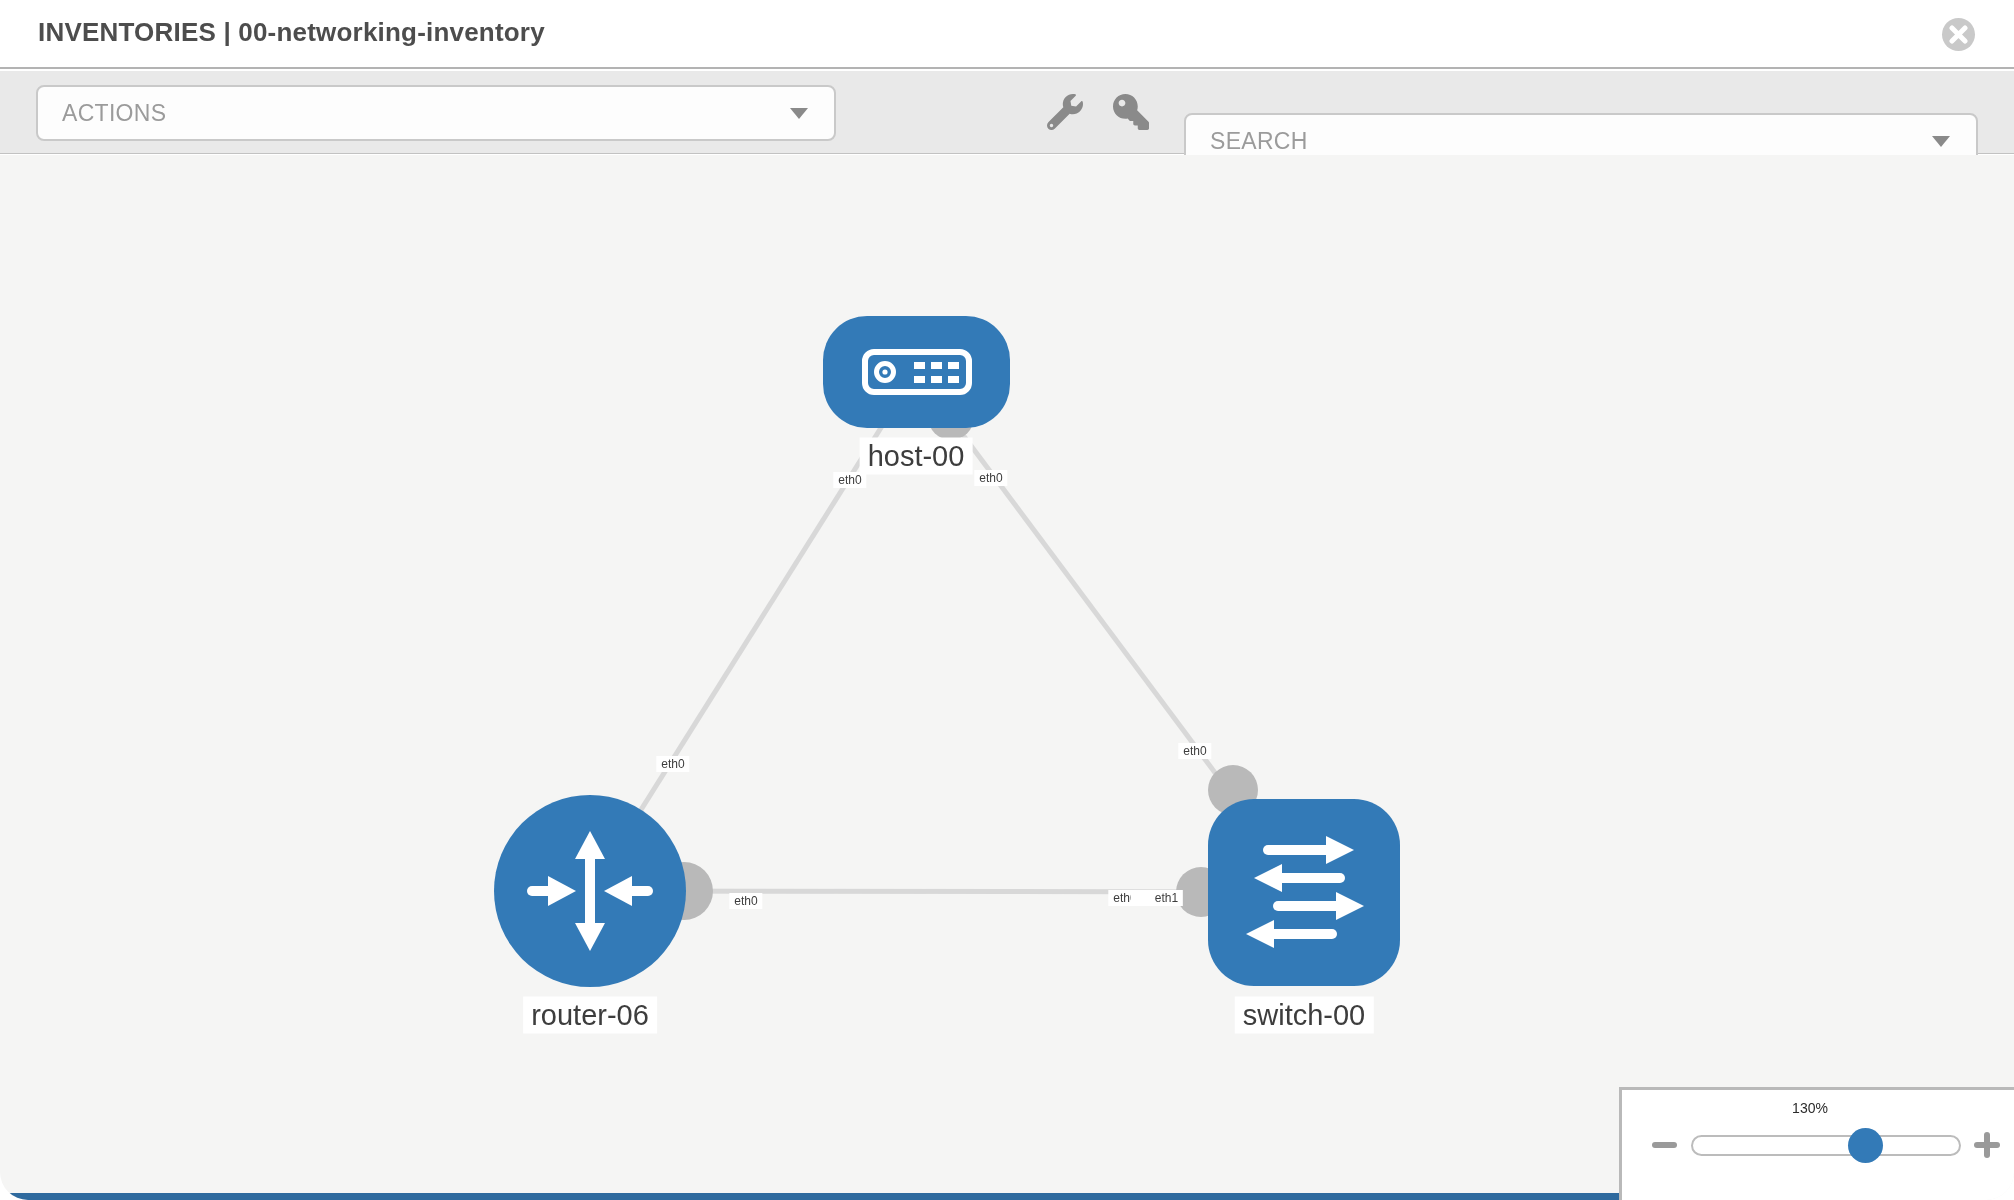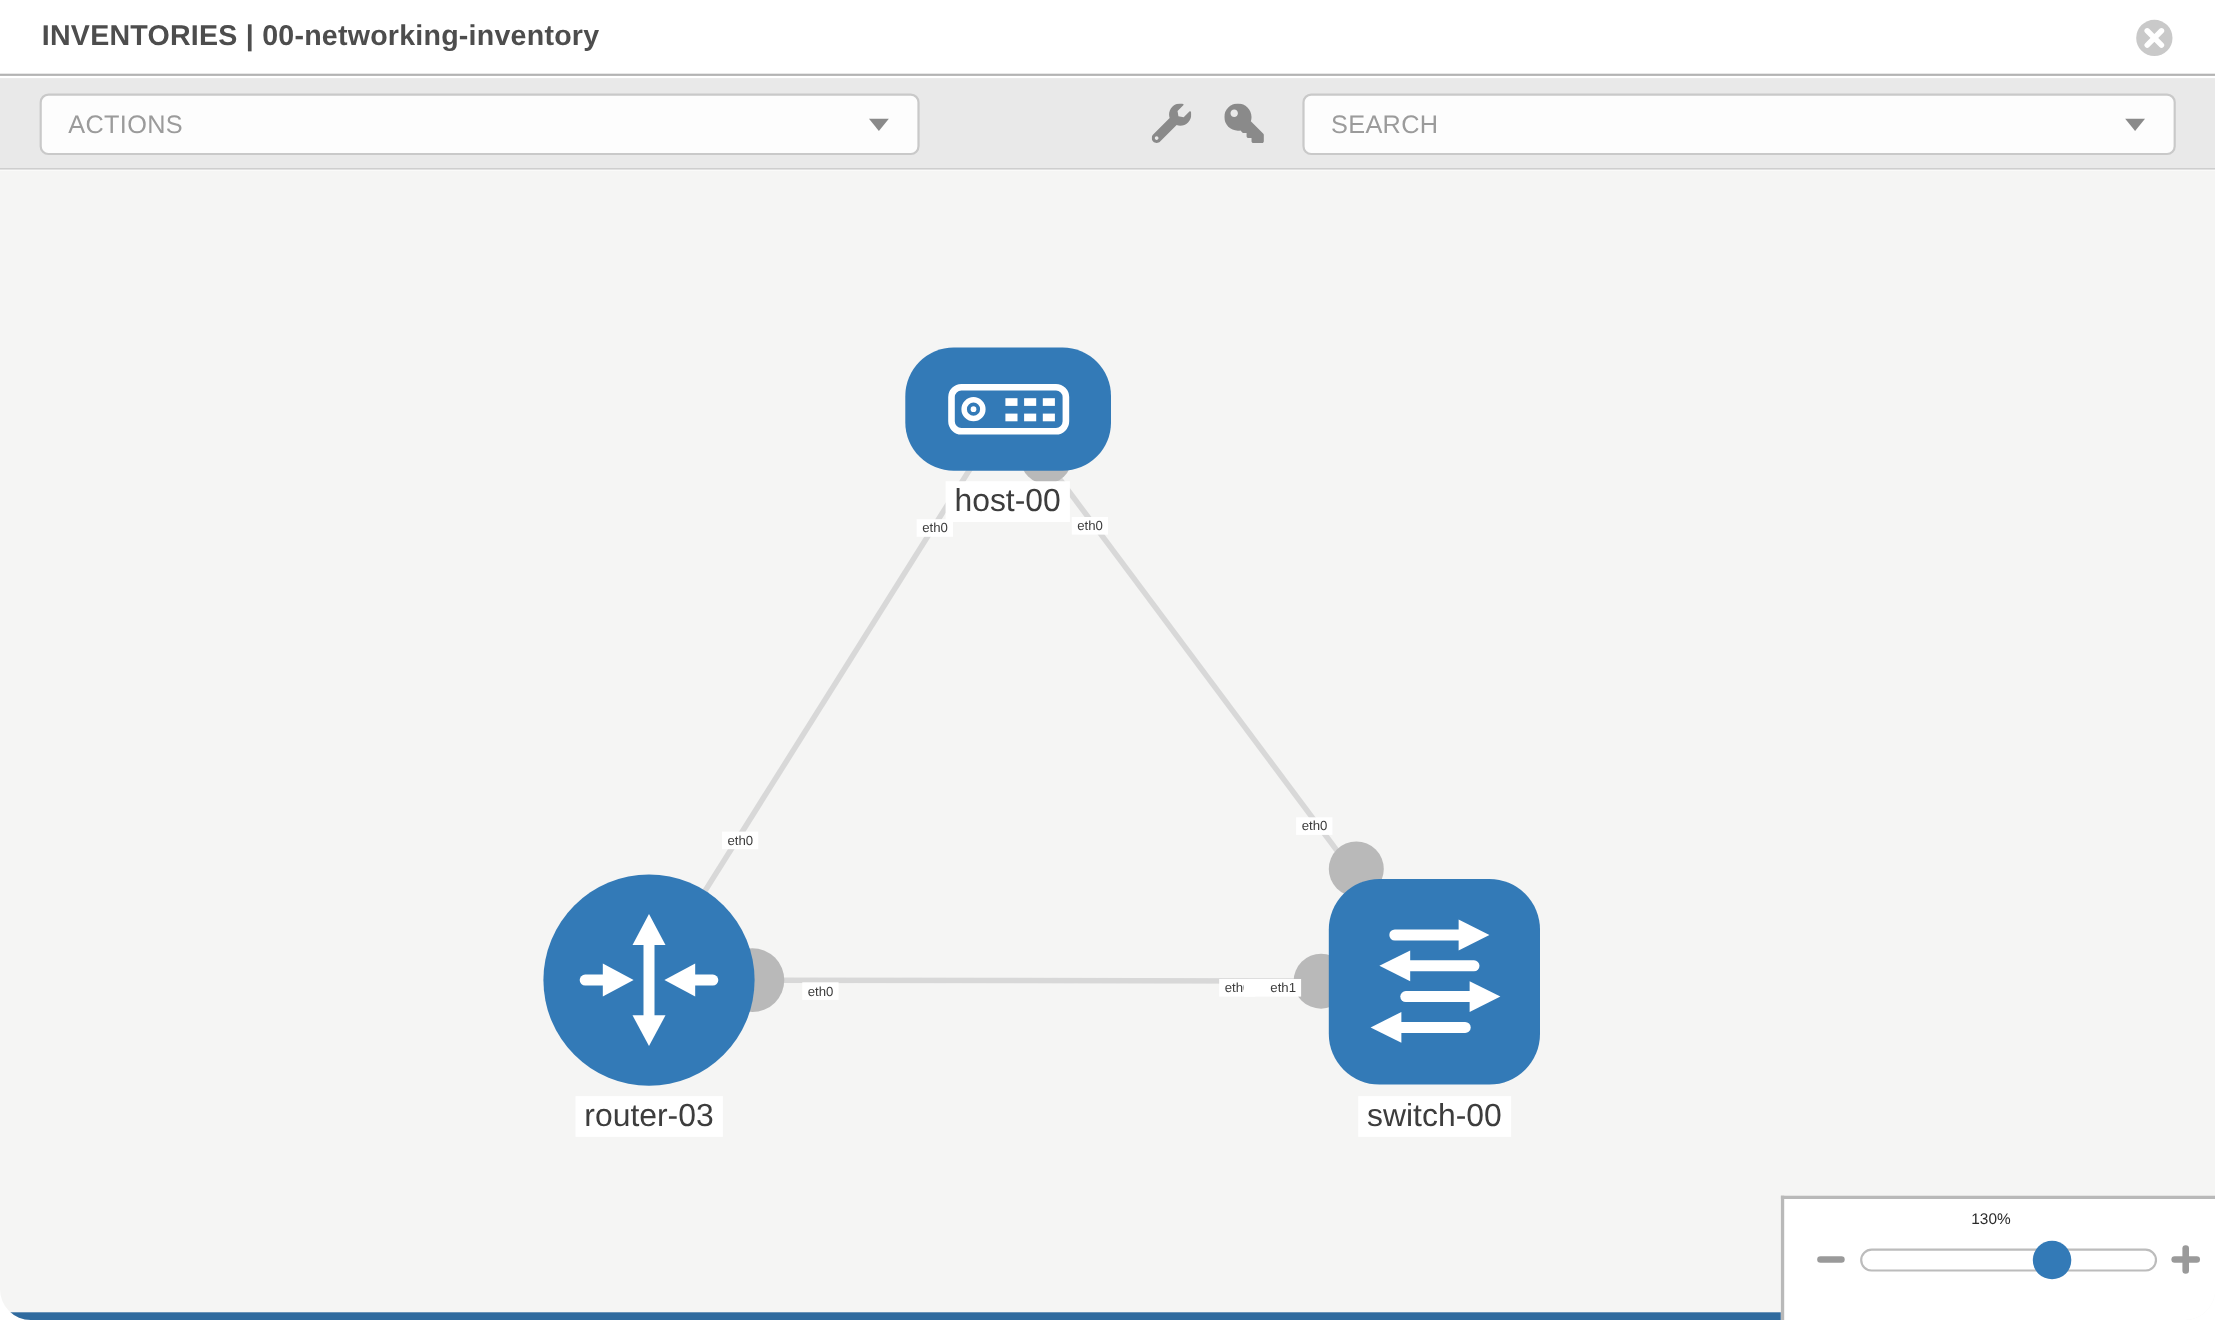--- a/index.html
+++ b/index.html
@@ -20,21 +20,21 @@
   .toolbar { position:absolute; left:0; top:71px; width:2014px; height:83px;
              background:#e9e9e9; border-bottom:1px solid #c2c2c2;text-align:right; }
   .select-box { position:absolute; top:14px; height:56px; background:#fdfdfd;
                 border:2px solid #c9c9c9; border-radius:8px; display:flex;
                 align-items:center; padding:0 24px; cursor:pointer; }
   .select-box .ph { font-size:23px; color:#9b9b9b; letter-spacing:0.3px; }
   .caret { position:absolute; right:26px; top:50%; margin-top:-5px; width:0; height:0;
            border-left:9px solid transparent; border-right:9px solid transparent;
            border-top:11px solid #8a8a8a; }
   .actions-box { left:36px; width:800px; }
-  .search-box { left:1184px; width:794px; }
+  .search-box { left:1184px; width:794px;margin-top:28px; }
   .tool-icon { position:absolute; top:50%; transform:translateY(-50%); cursor:pointer; }
   .wrench { left:1047px; } .key { left:1113px; }
 
   
   .canvas { position:absolute; left:0; top:155px; width:2014px; height:1045px;
             background:#f5f5f4; }
   .topo-svg { position:absolute; left:0; top:0; }
   .link-line { stroke:#d8d8d8; stroke-width:5; }
   .if-dot { fill:#b9b9b9; }
   .node-fill { fill:#337ab7; }
@@ -158,21 +158,21 @@
 
     <div class="nlabel if-label" style="left:850px; top:313px;">eth0</div>
     <div class="nlabel if-label" style="left:991px; top:311px;">eth0</div>
     <div class="nlabel if-label" style="left:673px; top:597px;">eth0</div>
     <div class="nlabel if-label" style="left:1195px; top:584px;">eth0</div>
     <div class="nlabel if-label" style="left:746px; top:734px;">eth0</div>
     <div class="nlabel if-label" style="left:1125px; top:731px;">eth0</div>
     <div class="nlabel if-label" style="left:1157px; top:731px;padding-left:24px;">eth1</div>
 
     <div class="nlabel name-label" style="left:916px; top:301px;">host-00</div>
-    <div class="nlabel name-label" style="left:590px; top:860px;">router-03</div>
+    <div class="nlabel name-label" style="left:590px; top:860px;">router-06</div>
     <div class="nlabel name-label" style="left:1304px; top:860px;">switch-00</div>
 
     <div class="bottom-strip"></div>
 
     <div class="zoom-panel">
       <div class="zoom-level">130%</div>
       <div class="zoom-minus"></div>
       <div class="zoom-track"></div>
       <div class="zoom-handle"></div>
       <div class="zoom-plus">

